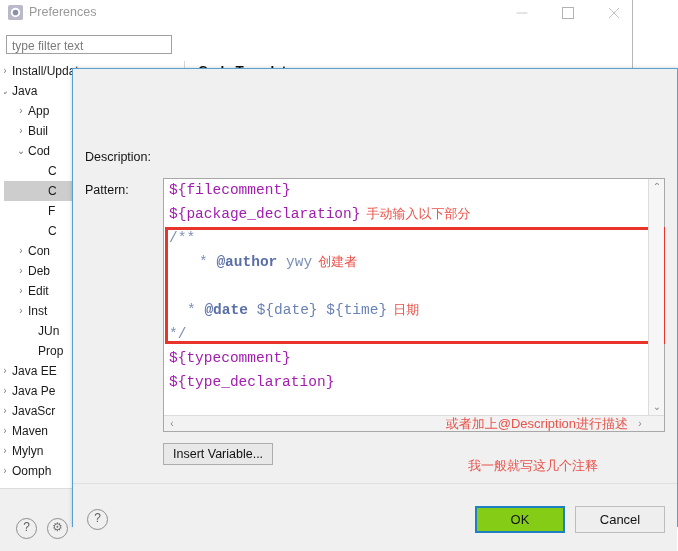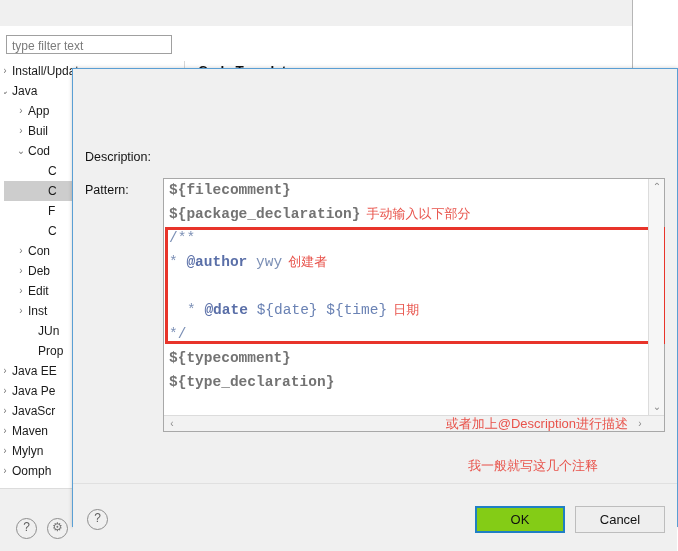--- a/index.html
+++ b/index.html
@@ -79,21 +79,21 @@
     border:1px solid #7eb4d6;background:#ffffff;box-sizing:border-box;}
   #inp-desc span{position:absolute;left:5px;top:3px;font-size:12.5px;color:#1b1b1b;}
 
   
   #lbl-pat{position:absolute;left:12px;top:83px;font-size:12.5px;color:#121212;}
   #pat-wrap{position:absolute;left:90px;top:78px;width:502px;height:254px;
     border:1px solid #a8a8a8;background:#ffffff;box-sizing:border-box;}
   #pat-text{position:absolute;left:0;top:0;width:485px;height:236px;overflow:hidden;
     font-family:"Liberation Mono","DejaVu Sans Mono",monospace;font-size:14.5px;}
   .cl{position:absolute;left:5px;white-space:nowrap;height:22px;line-height:22px;}
-  .c-var{color:#737373;font-weight:bold;}
+  .c-var{color:#a21caf;}
   .c-cmt{color:#7b8fb5;}
   .c-tag{color:#5a6fa8;font-weight:bold;}
   .c-blue{color:#6a82b4;}
   .zh-red{font-family:"Liberation Sans",sans-serif;font-size:13px;color:#e8534b;}
 
   
   #redbox{position:absolute;left:1px;top:48px;width:500px;height:117px;
     border:3px solid #e8342a;box-sizing:border-box;pointer-events:none;}
 
   
@@ -130,20 +130,40 @@
 
 <div id="bg-editor">
   
   
   
   
 </div>
 
 <div id="prefs">
 
+  <div id="prefs-titlebar">
+    <svg id="prefs-icon" class="ic" viewBox="0 0 16 16">
+      <rect x="0" y="0" width="16" height="16" rx="2" fill="#b9b9c9"></rect>
+      <circle cx="8" cy="8" r="5" fill="#ffffff"></circle>
+      <circle cx="8" cy="8" r="3" fill="#8e8ea8"></circle>
+    </svg>
+    <div id="prefs-title">Preferences</div>
+
+    <div class="wbtn" id="prefs-min">
+      <span class="wglyph" style="width:11px;height:1px;background:#c9c9c9;"></span>
+    </div>
+    <div class="wbtn" id="prefs-max">
+      <span class="wglyph" style="width:10px;height:10px;border:1px solid #b3b3b3;"></span>
+    </div>
+    <div class="wbtn" id="prefs-close">
+      <svg class="wglyph" width="12" height="12" viewBox="0 0 12 12">
+        <path d="M1 1 L11 11 M11 1 L1 11" stroke="#c4c4c4" stroke-width="1"></path>
+      </svg>
+    </div>
+  </div>
 
   <div id="prefs-body">
 
     <div id="filter-box">
       <span id="filter-text">type filter text</span>
     </div>
 
     <div id="tree">
         <div class="trow">
           <span class="arrow" style="left: -6px;">›</span>
@@ -254,21 +274,21 @@
 
     <div id="lbl-desc">Description:</div>
 
     <div id="lbl-pat">Pattern:</div>
 
     <div id="pat-wrap">
       <div id="pat-text">
           <div class="cl" style="top: 0px;"><span class="c-var">${filecomment}</span></div>
           <div class="cl" style="top: 24px;"><span class="c-var">${package_declaration}</span><span class="zh-red" style="margin-left: 6px;">手动输入以下部分</span></div>
           <div class="cl" style="top: 48px;"><span class="c-cmt"><span>/**</span></span></div>
-          <div class="cl" style="top: 72px;"><span class="c-cmt"><span> * </span><span class="c-tag">@author</span><span> ywy</span></span><span class="zh-red" style="margin-left: 6px;">创建者</span></div>
+          <div class="cl" style="top: 72px; padding-left: 30px;"><span class="c-cmt"><span> * </span><span class="c-tag">@author</span><span> ywy</span></span><span class="zh-red" style="margin-left: 6px;">创建者</span></div>
           <div class="cl" style="top: 120px; padding-left: 18px;"><span class="c-cmt"><span> * </span><span class="c-tag">@date</span><span> </span><span class="c-blue">${date}</span><span> </span><span class="c-blue">${time}</span><span></span></span><span class="zh-red" style="margin-left: 6px;">日期</span></div>
           <div class="cl" style="top: 144px;"><span class="c-cmt"><span> */</span></span></div>
           <div class="cl" style="top: 168px;"><span class="c-var">${typecomment}</span></div>
           <div class="cl" style="top: 192px;"><span class="c-var">${type_declaration}</span></div>
         </div>
       <div id="redbox"></div>
 
       <div id="pat-vs">
         <span class="ar up">⌃</span>
         <span class="ar dn">⌄</span>
@@ -276,20 +296,21 @@
 
       <div id="pat-hs">
         <span class="ar lf">‹</span>
         <span id="pat-hs-note">或者加上@Description进行描述</span>
         <span class="ar rt">›</span>
       </div>
     </div>
 
     <div id="note-mid">我一般就写这几个注释</div>
 
+    <div id="btn-insert">Insert Variable...</div>
 
     <div id="dlg-footer">
       <div id="dlg-help">?</div>
       <div id="btn-ok">OK</div>
       <div id="btn-cancel">Cancel</div>
     </div>
   </div>
 </div>
 
 </body></html>

